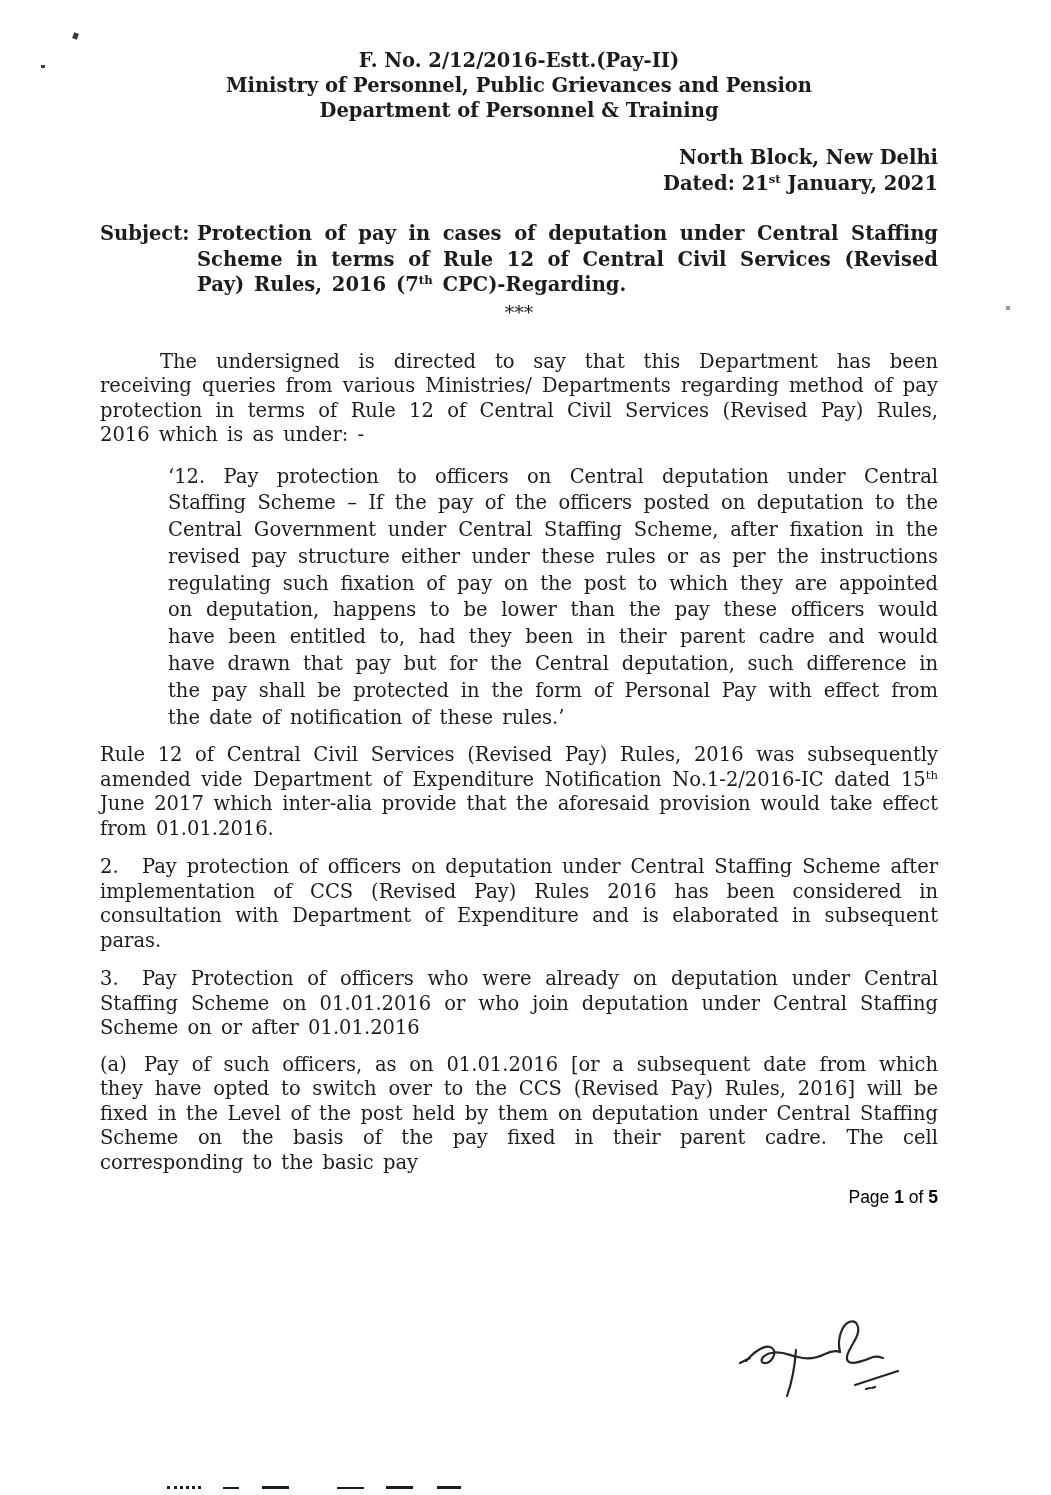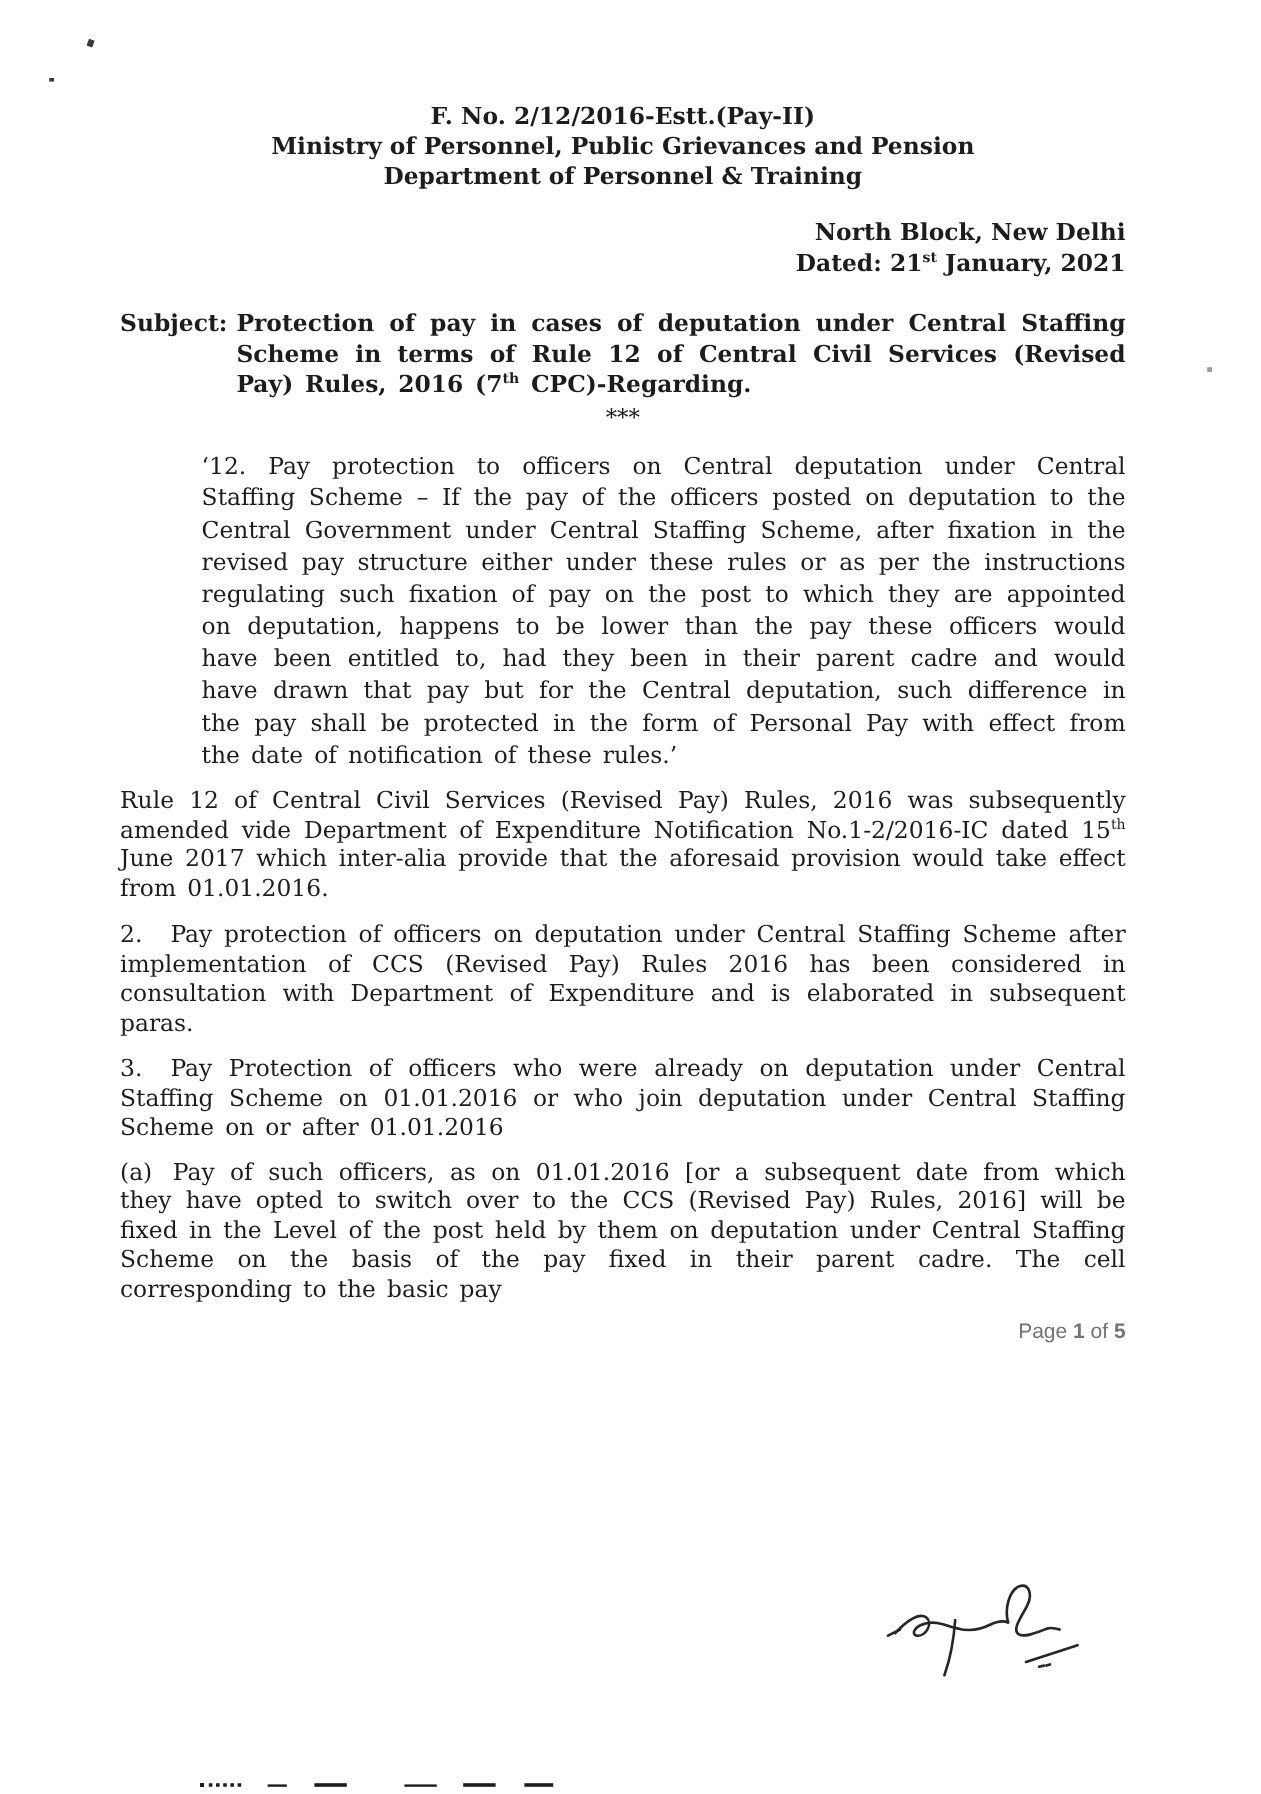--- a/index.html
+++ b/index.html
@@ -7,21 +7,21 @@
     position:relative;
     width:1051px;height:1495px;
     background:#ffffff;
     overflow:hidden;
     font-family:"DejaVu Serif", serif;
     color:#1c1c1c;
   }
   .content{
     margin-left:100px;
     width:838px;
-    padding-top:84px;
+    padding-top:48px;
   }
   .hdr{
     text-align:center;
     font-weight:bold;
     font-size:19.5px;
     line-height:25px;
   }
   .placeblock{
     margin-top:22px;
     text-align:right;
@@ -70,21 +70,21 @@
   .h3 .btxt{font-weight:normal;}
   .pa{margin-top:12px;}
   .pnum{display:inline-block;width:42px;}
   .panum{display:inline-block;width:44px;}
   sup{font-size:0.6em;line-height:0;vertical-align:super;}
   .page-footer{
     margin-top:12px;
     text-align:right;
     font-family:"Liberation Sans", sans-serif;
     font-size:17.5px;
-    color:#737373;
+    color:#000000;
   }
   .page-footer b{font-weight:bold;}
   .signature{
     position:absolute;
     left:738px;top:1300px;
     width:172px;height:102px;
   }
   .speck{position:absolute;background:#3a3a3a;}
   .speck1{left:73px;top:33px;width:5px;height:6px;transform:rotate(20deg);}
   .speck2{left:41px;top:65px;width:4px;height:3px;}
@@ -115,20 +115,21 @@
     </div>
 
 
     <div class="subject">
       <span class="label">Subject:</span>
       <span><span>Protection of pay in cases of deputation under Central Staffing Scheme in terms of Rule 12 of Central Civil Services (Revised Pay) Rules, 2016 (7</span><sup>th</sup><span> CPC)-Regarding.</span></span>
     </div>
 
     <div class="stars">***</div>
 
+    <div class="para p1">The undersigned is directed to say that this Department has been receiving queries from various Ministries/ Departments regarding method of pay protection in terms of Rule 12 of Central Civil Services (Revised Pay) Rules, 2016 which is as under: -</div>
 
     <div class="para quote">‘12. Pay protection to officers on Central deputation under Central Staffing Scheme – If the pay of the officers posted on deputation to the Central Government under Central Staffing Scheme, after fixation in the revised pay structure either under these rules or as per the instructions regulating such fixation of pay on the post to which they are appointed on deputation, happens to be lower than the pay these officers would have been entitled to, had they been in their parent cadre and would have drawn that pay but for the Central deputation, such difference in the pay shall be protected in the form of Personal Pay with effect from the date of notification of these rules.’</div>
 
     <div class="para rule12"><span>Rule 12 of Central Civil Services (Revised Pay) Rules, 2016 was subsequently amended vide Department of Expenditure Notification No.1-2/2016-IC dated 15</span><sup>th</sup><span> June 2017 which inter-alia provide that the aforesaid provision would take effect from 01.01.2016.</span></div>
 
     <div class="para p2"><span class="pnum">2.</span><span>Pay protection of officers on deputation under Central Staffing Scheme after implementation of CCS (Revised Pay) Rules 2016 has been considered in consultation with Department of Expenditure and is elaborated in subsequent paras.</span></div>
 
     <div class="para h3"><span class="pnum">3.</span><span class="btxt">Pay Protection of officers who were already on deputation under Central Staffing Scheme on 01.01.2016 or who join deputation under Central Staffing Scheme on or after 01.01.2016</span></div>
 
     <div class="para pa"><span class="panum">(a)</span><span>Pay of such officers, as on 01.01.2016 [or a subsequent date from which they have opted to switch over to the CCS (Revised Pay) Rules, 2016] will be fixed in the Level of the post held by them on deputation under Central Staffing Scheme on the basis of the pay fixed in their parent cadre. The cell corresponding to the basic pay</span></div>

